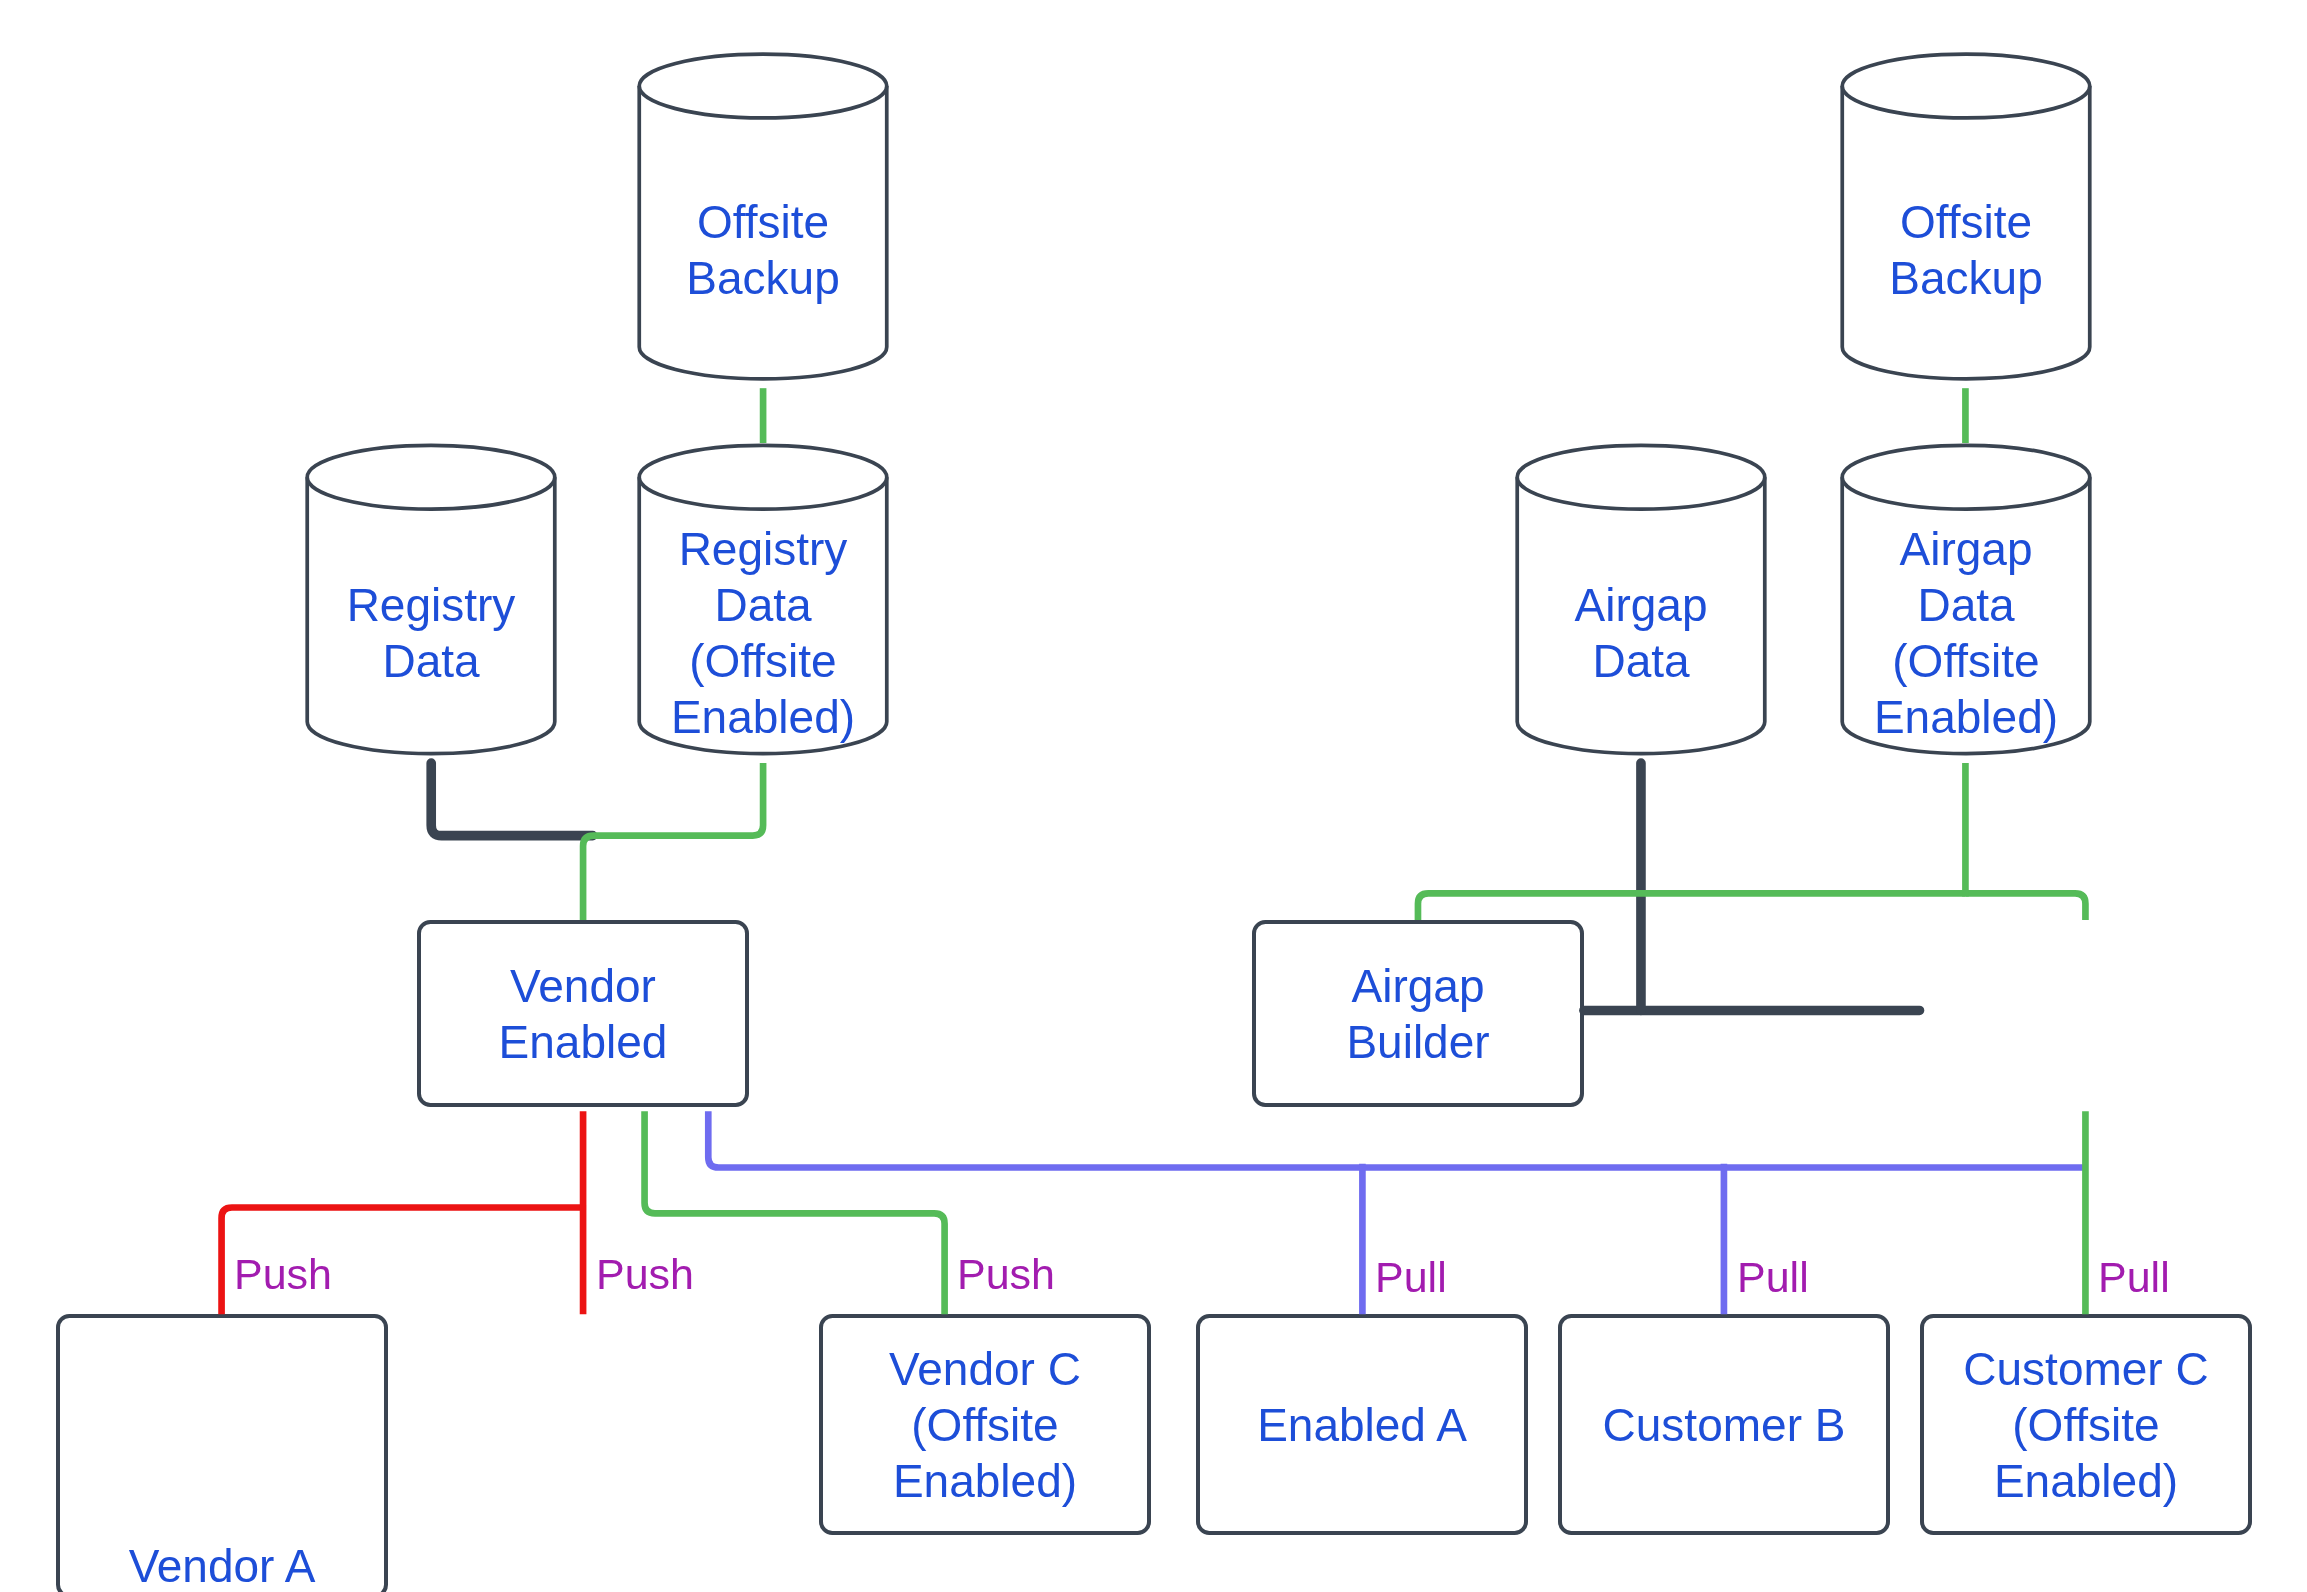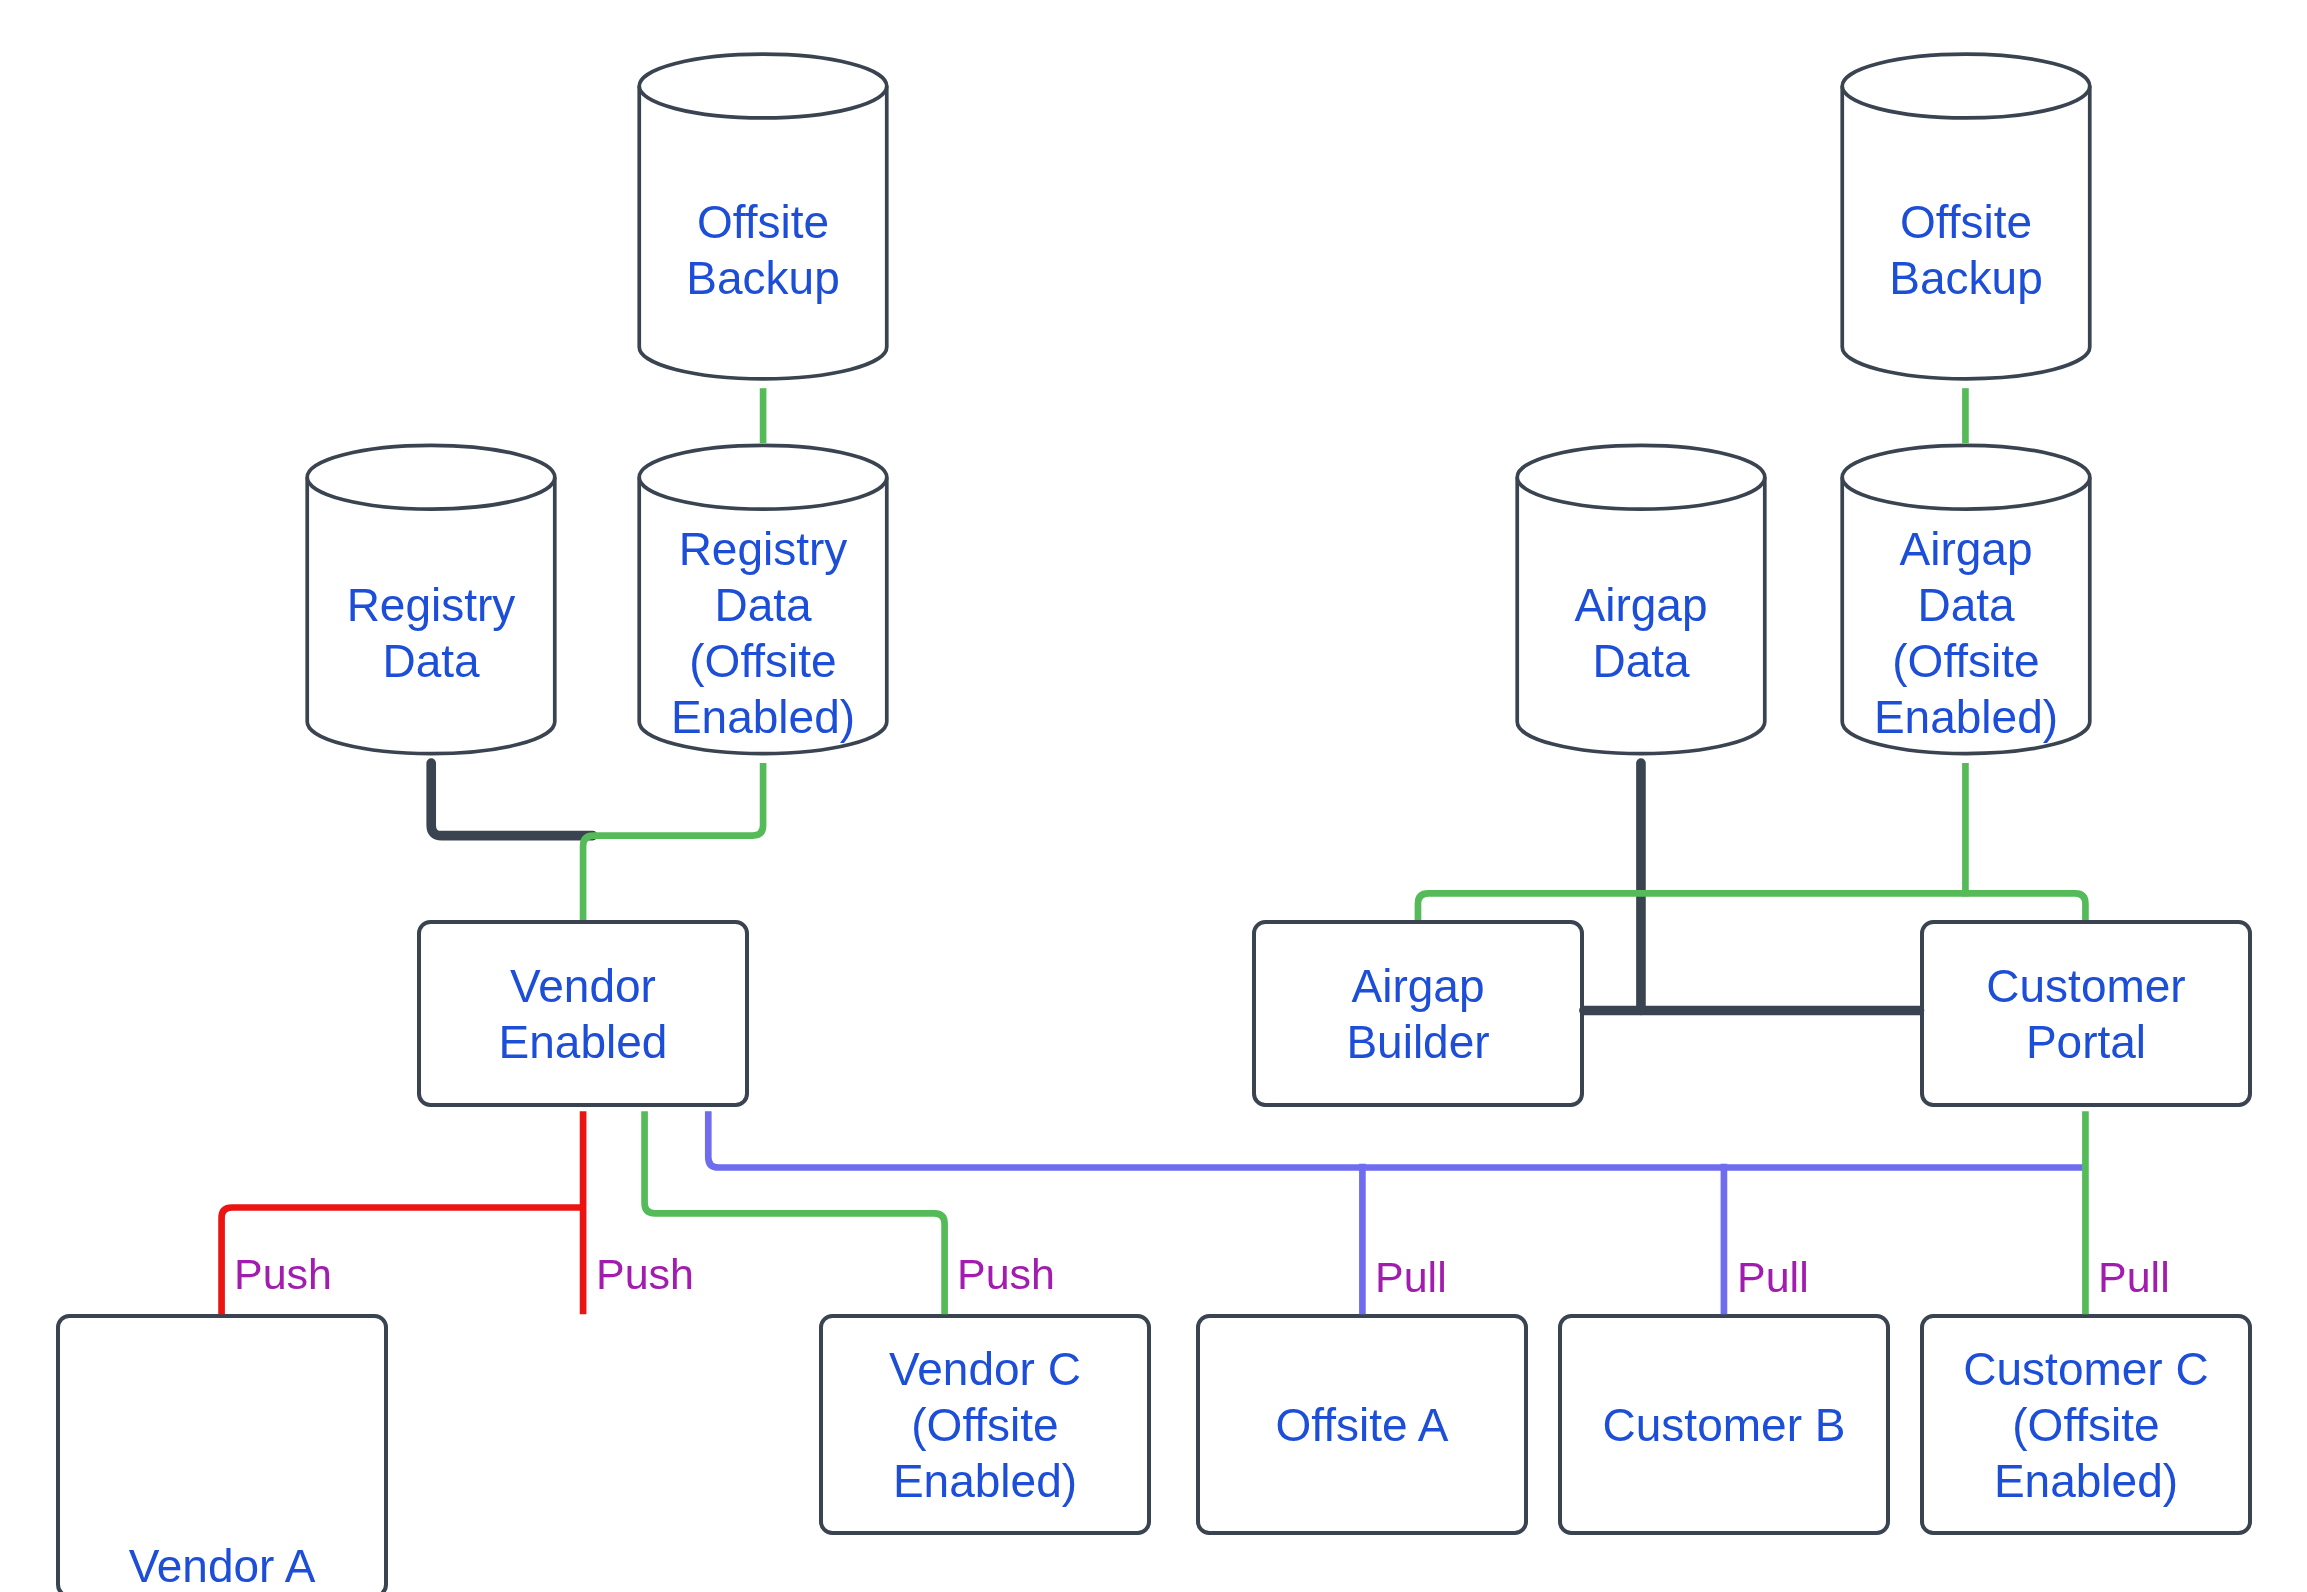--- a/index.html
+++ b/index.html
@@ -183,38 +183,34 @@
   <div class="node rect-node" style="left:417px; top:920px; width:332px; height:187px;">
     <div class="node-label">Vendor
 Enabled</div>
   </div>
 
   <div class="node rect-node" style="left:1252px; top:920px; width:332px; height:187px;">
     <div class="node-label">Airgap
 Builder</div>
   </div>
 
-  <div class="node rect-node" style="left:1920px; top:920px; width:332px; height:187px;">
-    <div class="node-label">Customer
-Portal</div>
-  </div>
 
   <div class="node rect-node" style="left:56px; top:1314px; width:332px; height:284px;align-items:flex-end;">
     <div class="node-label">Vendor A</div>
   </div>
 
 
   <div class="node rect-node" style="left:779px; top:1314px; width:332px; height:221px;margin-left:40px;">
     <div class="node-label">Vendor C
 (Offsite
 Enabled)</div>
   </div>
 
   <div class="node rect-node" style="left:1196px; top:1314px; width:332px; height:221px;">
-    <div class="node-label">Offsite A</div>
+    <div class="node-label">Enabled A</div>
   </div>
 
   <div class="node rect-node" style="left:1558px; top:1314px; width:332px; height:221px;">
     <div class="node-label">Customer B</div>
   </div>
 
   <div class="node rect-node" style="left:1920px; top:1314px; width:332px; height:221px;">
     <div class="node-label">Customer C
 (Offsite
 Enabled)</div>

